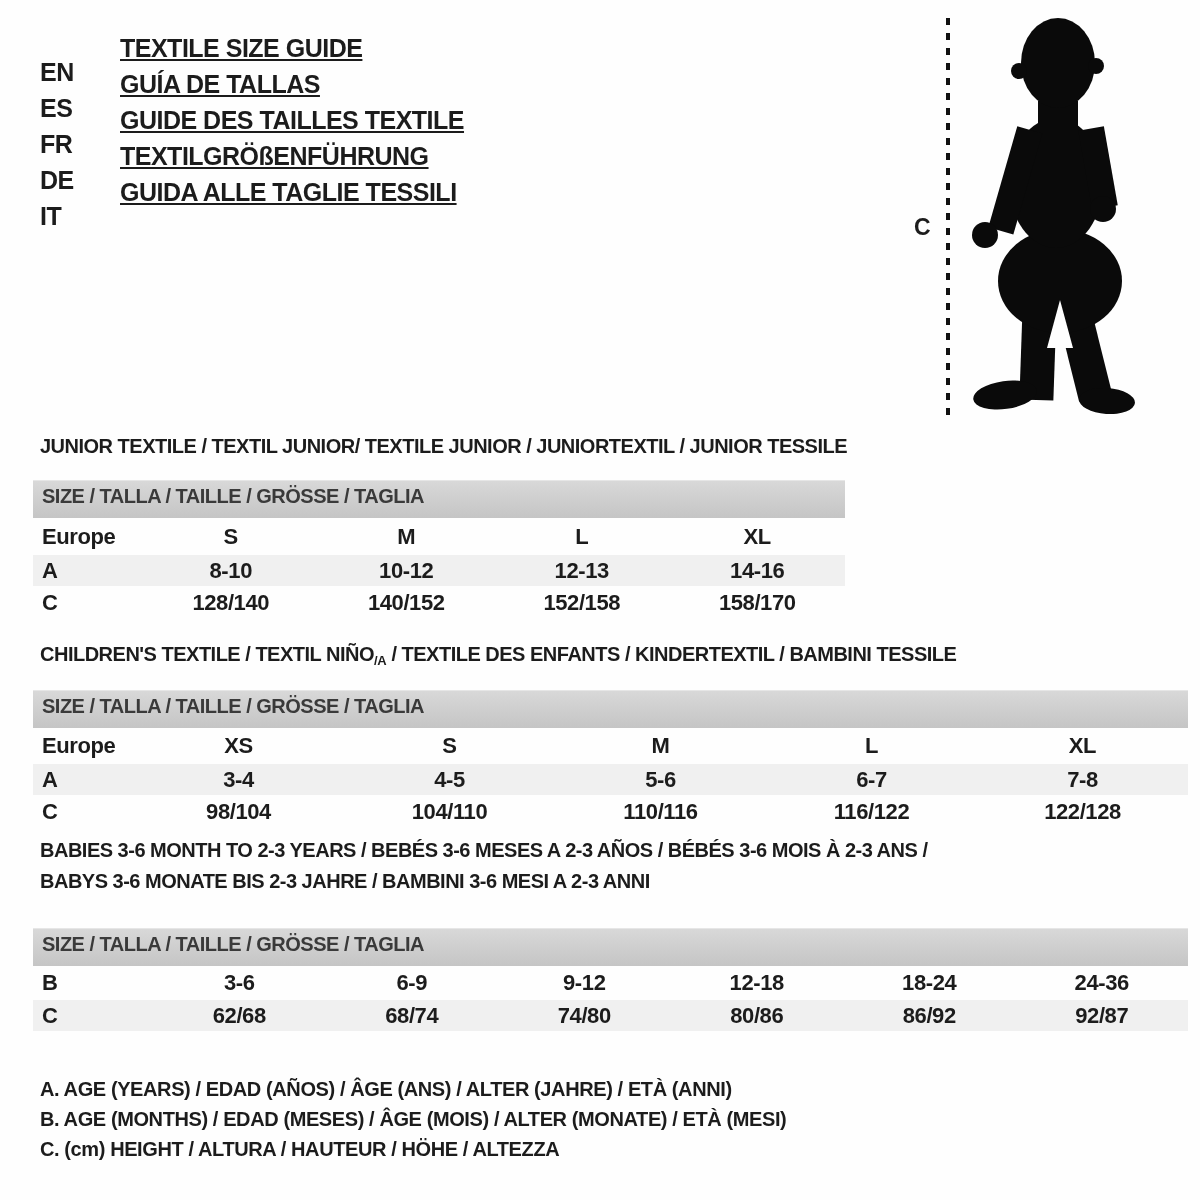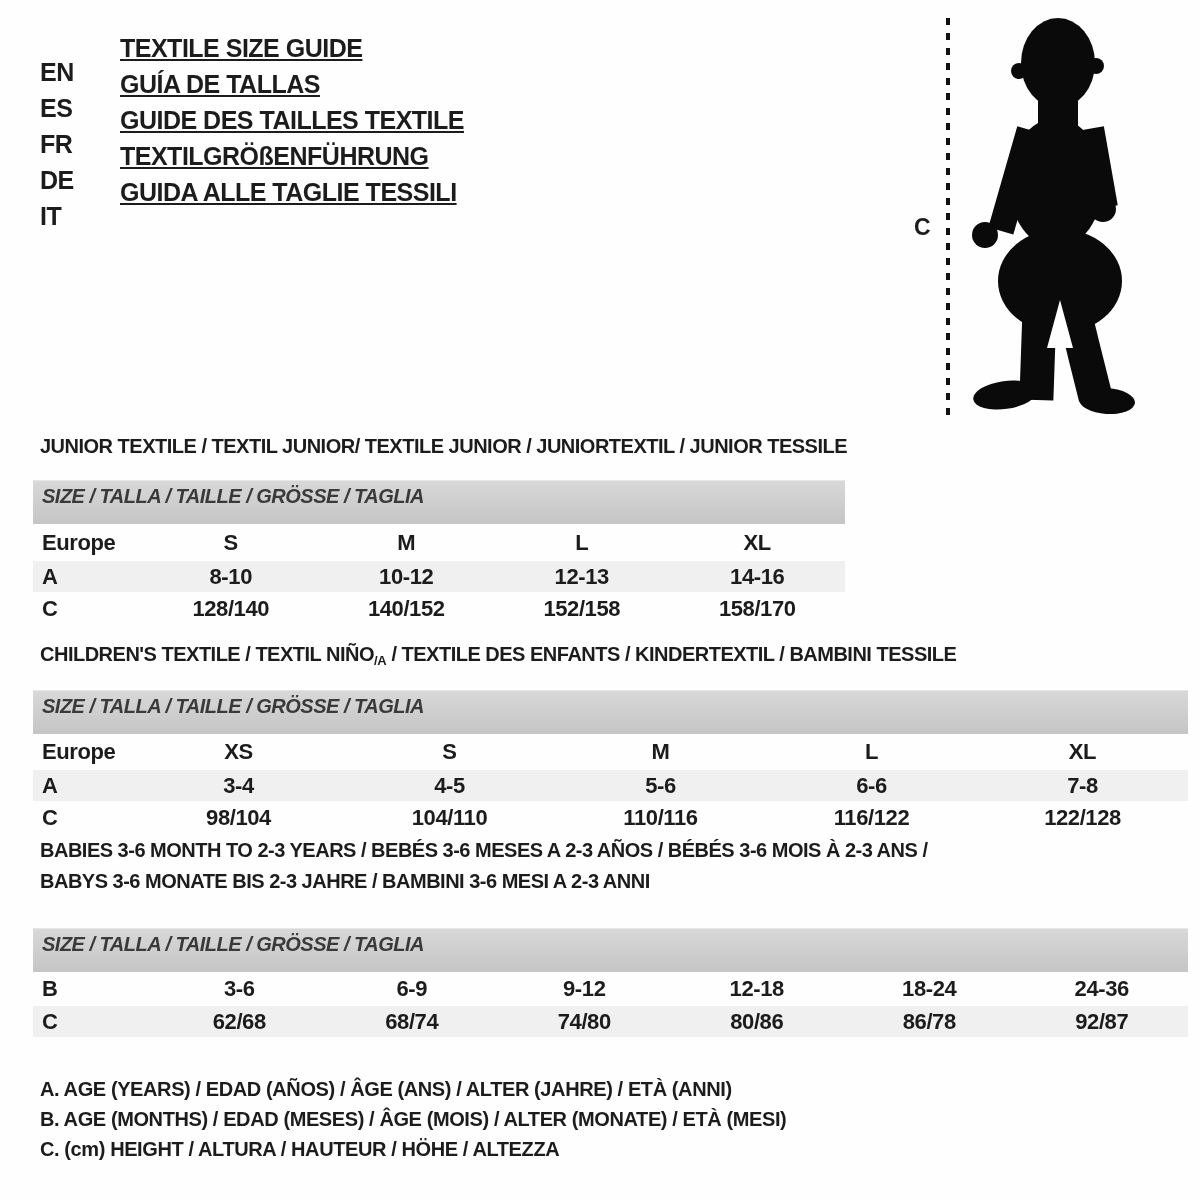--- a/index.html
+++ b/index.html
@@ -19,24 +19,24 @@
   .dash-line { position:absolute; left:945px; top:16px; }
   .baby { position:absolute; left:963px; top:13px; }
 
   
   .section-title { position:absolute; left:40px; font-size:20px; letter-spacing:-0.5px; white-space:nowrap; }
   .sub { font-size:13px; vertical-align:-4px; letter-spacing:-0.3px; }
 
   
   .size-table { position:absolute; left:33px; }
   .size-bar {
-    height:44px; line-height:31px; padding-left:9px;
+    height:38px; line-height:31px; padding-left:9px;
     background:linear-gradient(#d8d8d8, #c5c5c5);
     border-top:1px solid #e6e6e6; box-sizing:border-box;
-    color:#3a3a3a; font-size:20px; letter-spacing:-0.5px; white-space:nowrap;font-style:italic;
+    color:#3a3a3a; font-size:20px; letter-spacing:-0.5px; white-space:nowrap;
   }
   .trow { display:flex; align-items:center; font-size:22px; letter-spacing:-0.4px; }
   .trow .lab { padding-left:9px; box-sizing:border-box; }
   .trow .cell { flex:1; text-align:center; }
   .shade { background:#f0f0f0; }
 
   .w-junior { width:812px; }
   .w-wide   { width:1155px; }
   .lab-junior { width:110px; }
   .lab-wide   { width:100px; }
@@ -152,21 +152,21 @@
       <span class="cell">S</span>
       <span class="cell">M</span>
       <span class="cell">L</span>
       <span class="cell">XL</span>
     </div>
     <div class="trow h31 shade">
       <span class="lab lab-wide">A</span>
       <span class="cell">3-4</span>
       <span class="cell">4-5</span>
       <span class="cell">5-6</span>
-      <span class="cell">6-6</span>
+      <span class="cell">6-7</span>
       <span class="cell">7-8</span>
     </div>
     <div class="trow h33">
       <span class="lab lab-wide">C</span>
       <span class="cell">98/104</span>
       <span class="cell">104/110</span>
       <span class="cell">110/116</span>
       <span class="cell">116/122</span>
       <span class="cell">122/128</span>
     </div>
@@ -187,21 +187,21 @@
       <span class="cell">12-18</span>
       <span class="cell">18-24</span>
       <span class="cell">24-36</span>
     </div>
     <div class="trow h31 shade">
       <span class="lab lab-baby">C</span>
       <span class="cell">62/68</span>
       <span class="cell">68/74</span>
       <span class="cell">74/80</span>
       <span class="cell">80/86</span>
-      <span class="cell">86/78</span>
+      <span class="cell">86/92</span>
       <span class="cell">92/87</span>
     </div>
   </div>
 
   <div class="legend">
     <div>A. AGE (YEARS) / EDAD (AÑOS) / ÂGE (ANS) / ALTER (JAHRE) / ETÀ (ANNI)</div>
     <div>B. AGE (MONTHS) / EDAD (MESES) / ÂGE (MOIS) / ALTER (MONATE) / ETÀ (MESI)</div>
     <div>C. (cm) HEIGHT / ALTURA / HAUTEUR / HÖHE / ALTEZZA</div>
   </div>
 

